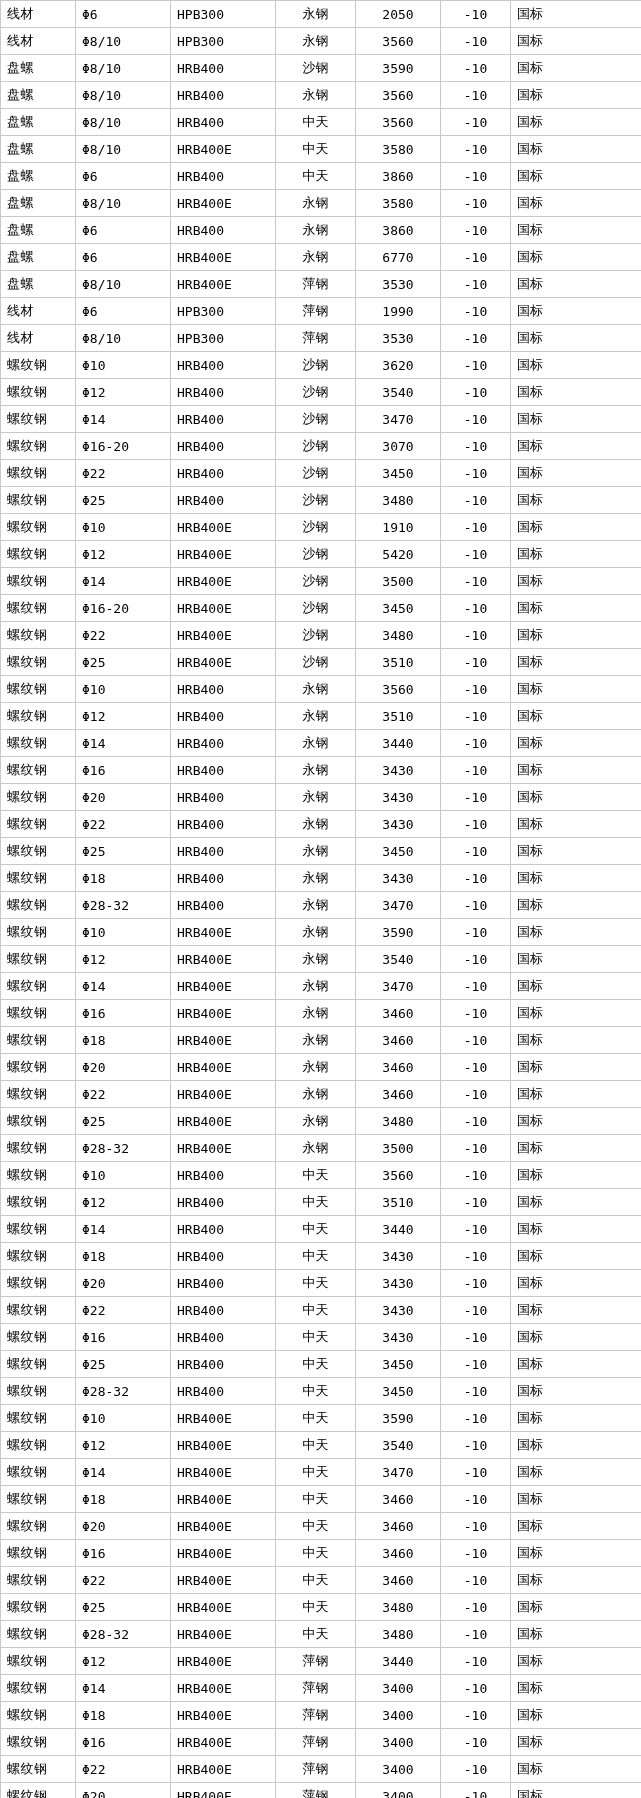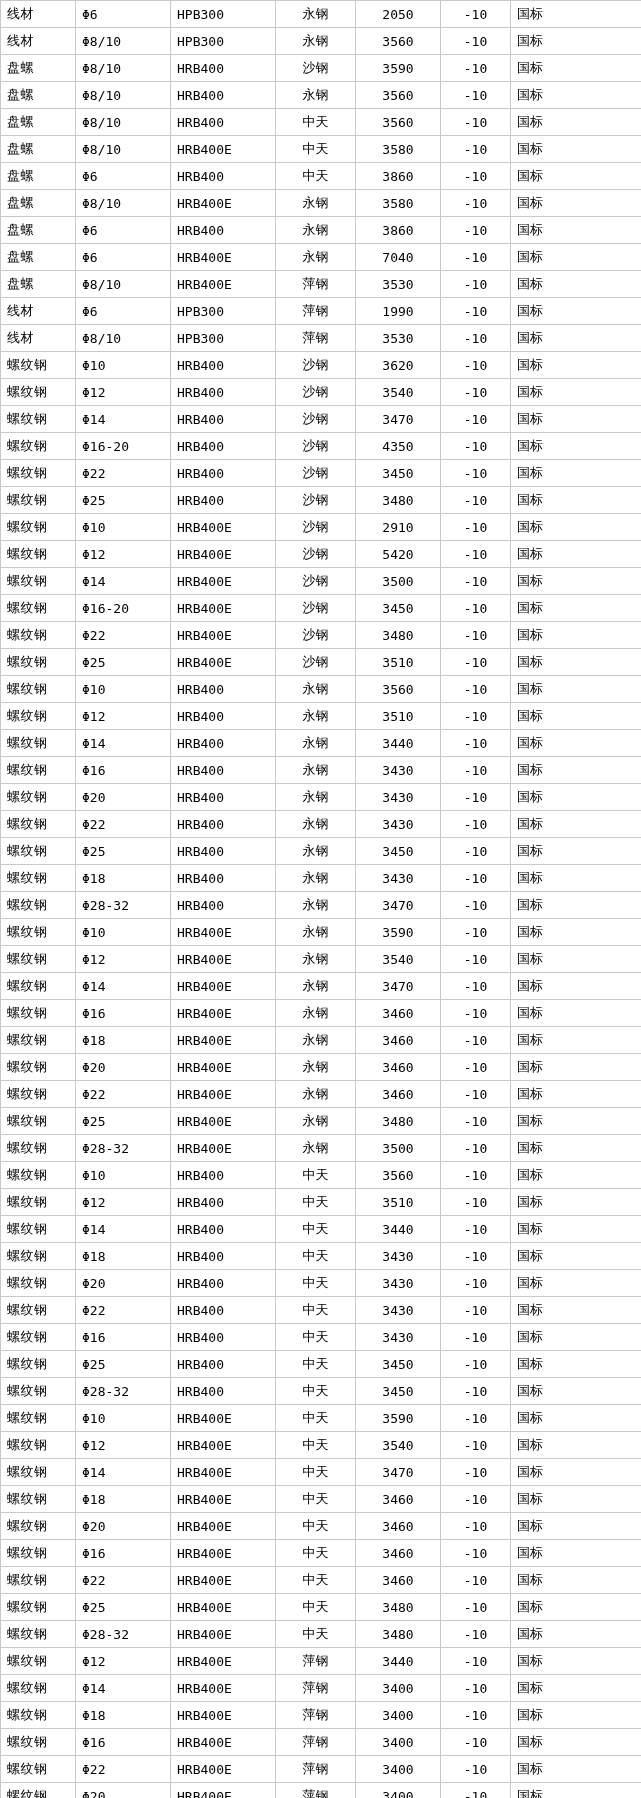--- a/index.html
+++ b/index.html
@@ -165,21 +165,21 @@
         <td class="factory">永钢</td>
         <td class="price">3860</td>
         <td class="change">-10</td>
         <td class="standard">国标</td>
       </tr>
       <tr>
         <td class="name">盘螺</td>
         <td class="spec">Φ6</td>
         <td class="grade">HRB400E</td>
         <td class="factory">永钢</td>
-        <td class="price">7040</td>
+        <td class="price">6770</td>
         <td class="change">-10</td>
         <td class="standard">国标</td>
       </tr>
       <tr>
         <td class="name">盘螺</td>
         <td class="spec">Φ8/10</td>
         <td class="grade">HRB400E</td>
         <td class="factory">萍钢</td>
         <td class="price">3530</td>
         <td class="change">-10</td>
@@ -228,21 +228,21 @@
         <td class="factory">沙钢</td>
         <td class="price">3470</td>
         <td class="change">-10</td>
         <td class="standard">国标</td>
       </tr>
       <tr>
         <td class="name">螺纹钢</td>
         <td class="spec">Φ16-20</td>
         <td class="grade">HRB400</td>
         <td class="factory">沙钢</td>
-        <td class="price">4350</td>
+        <td class="price">3070</td>
         <td class="change">-10</td>
         <td class="standard">国标</td>
       </tr>
       <tr>
         <td class="name">螺纹钢</td>
         <td class="spec">Φ22</td>
         <td class="grade">HRB400</td>
         <td class="factory">沙钢</td>
         <td class="price">3450</td>
         <td class="change">-10</td>
@@ -255,21 +255,21 @@
         <td class="factory">沙钢</td>
         <td class="price">3480</td>
         <td class="change">-10</td>
         <td class="standard">国标</td>
       </tr>
       <tr>
         <td class="name">螺纹钢</td>
         <td class="spec">Φ10</td>
         <td class="grade">HRB400E</td>
         <td class="factory">沙钢</td>
-        <td class="price">2910</td>
+        <td class="price">1910</td>
         <td class="change">-10</td>
         <td class="standard">国标</td>
       </tr>
       <tr>
         <td class="name">螺纹钢</td>
         <td class="spec">Φ12</td>
         <td class="grade">HRB400E</td>
         <td class="factory">沙钢</td>
         <td class="price">5420</td>
         <td class="change">-10</td>

